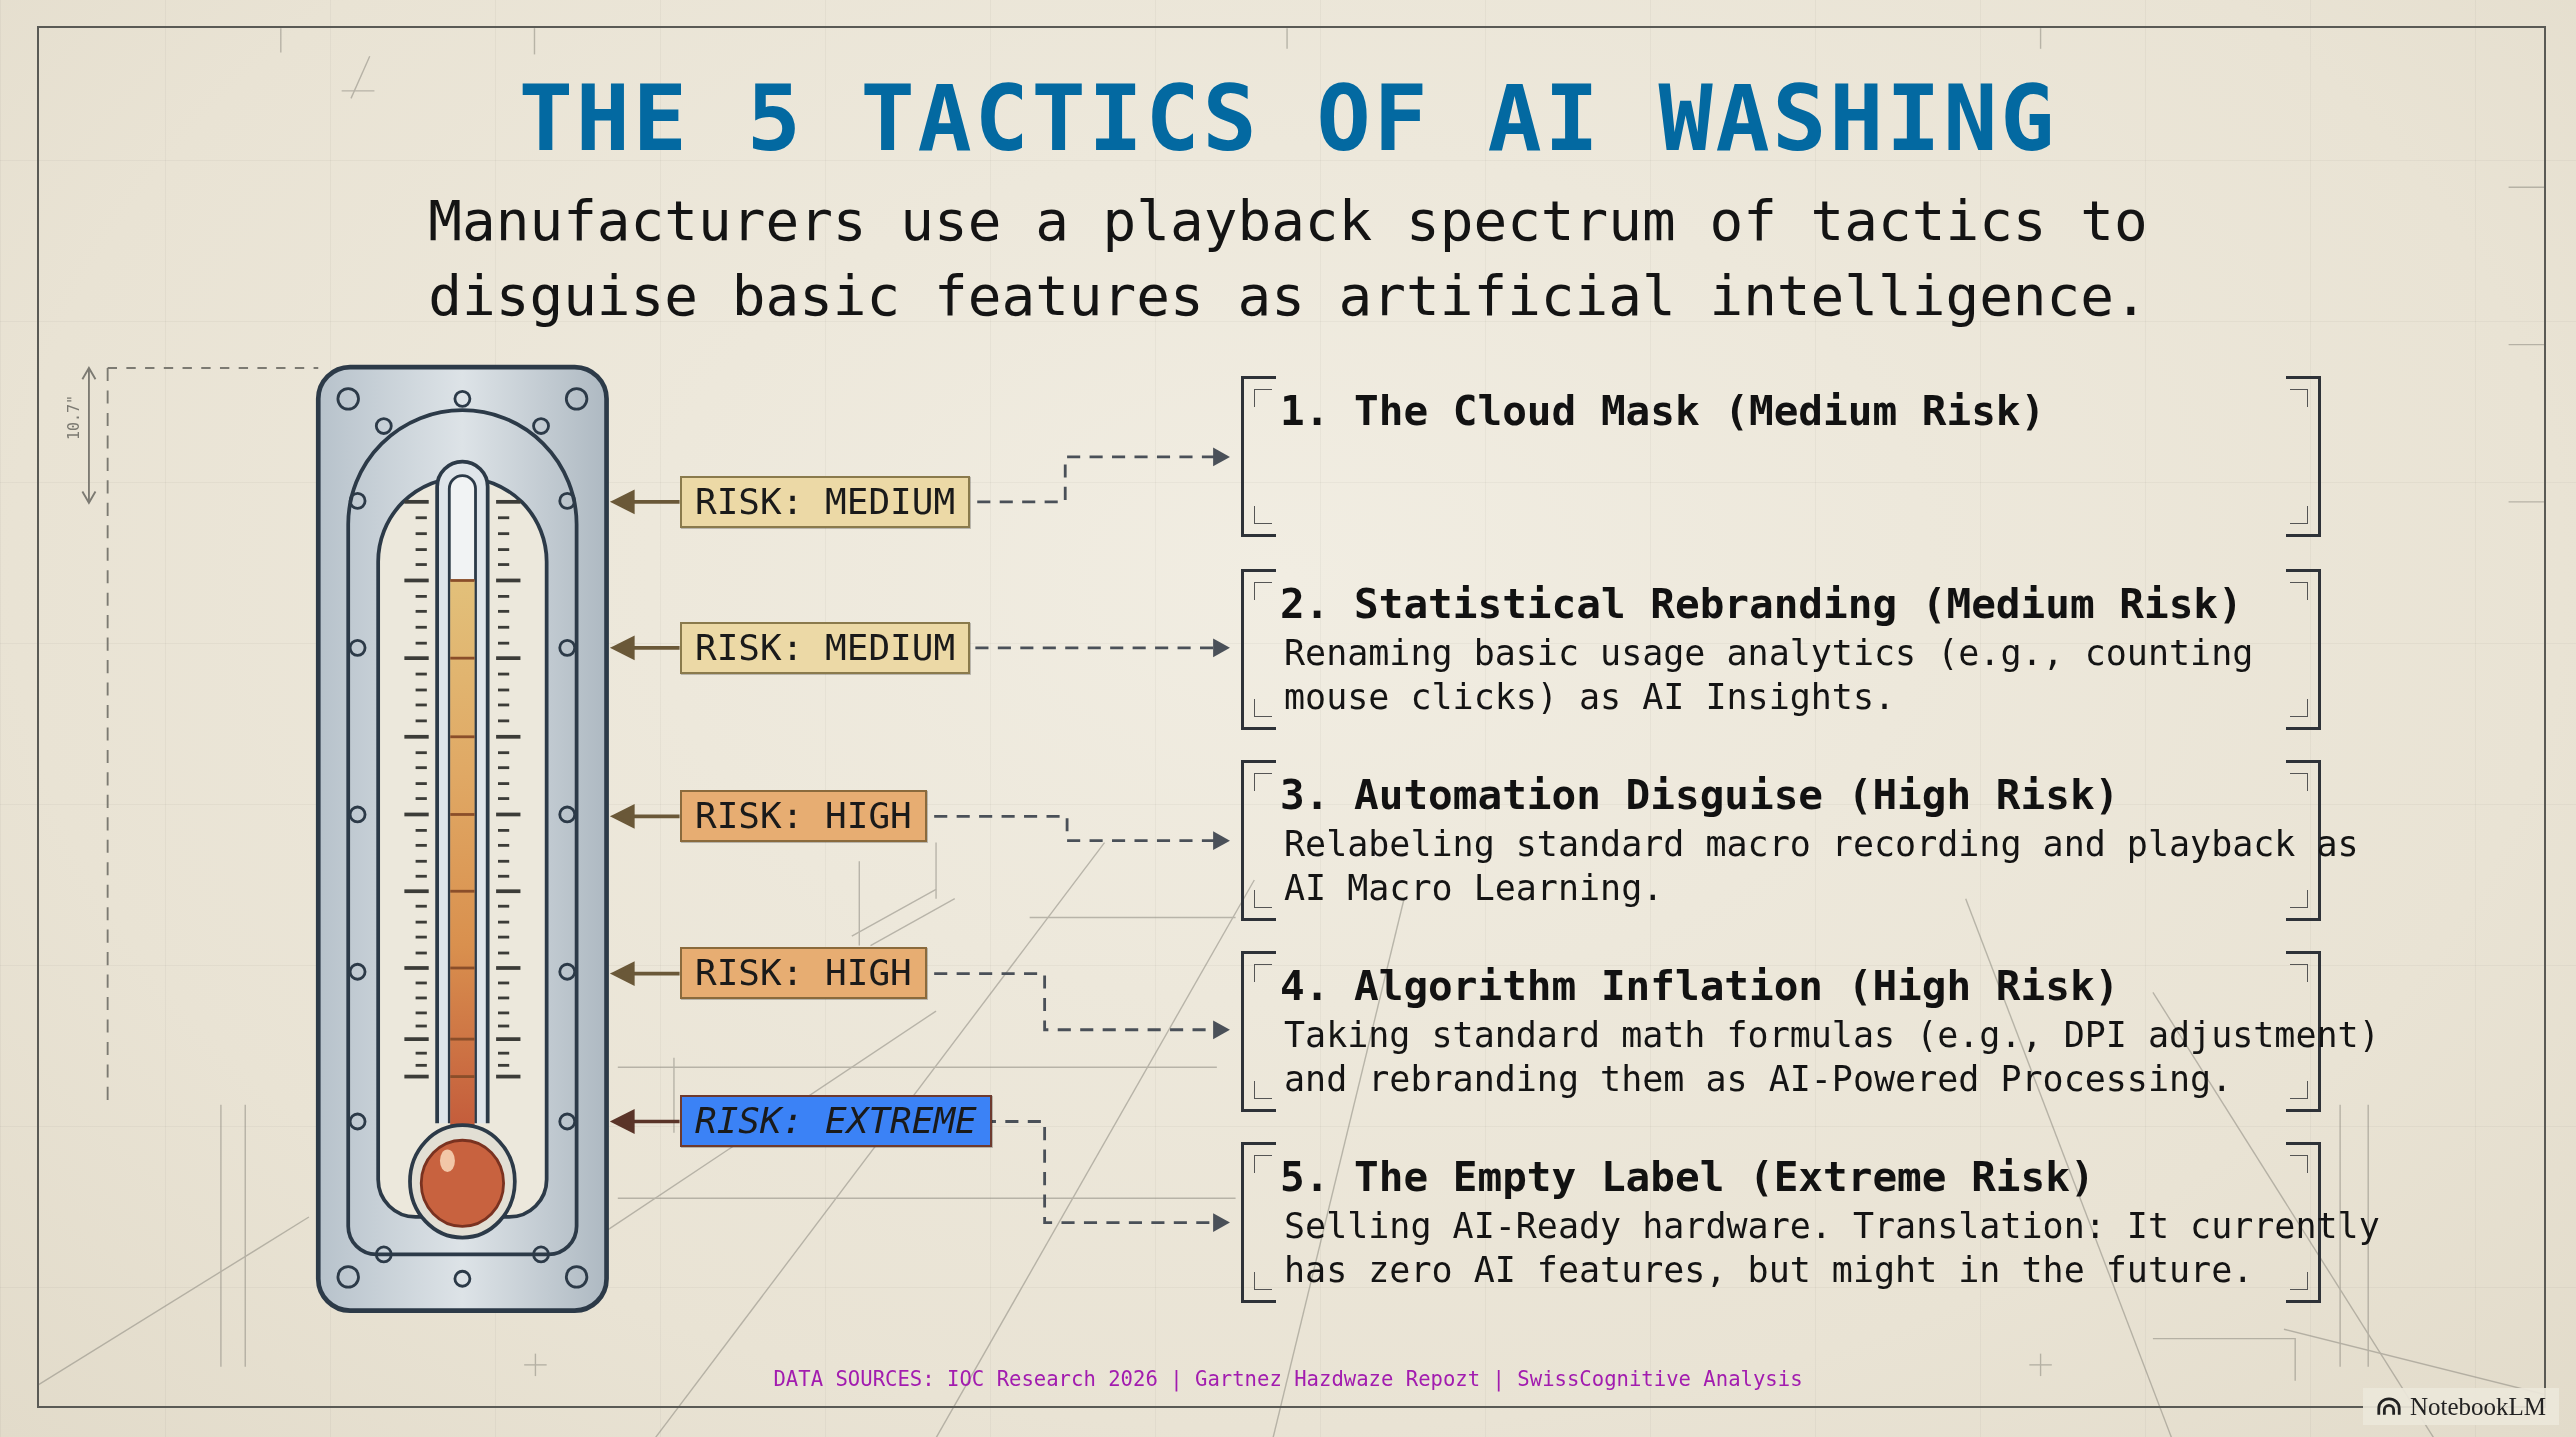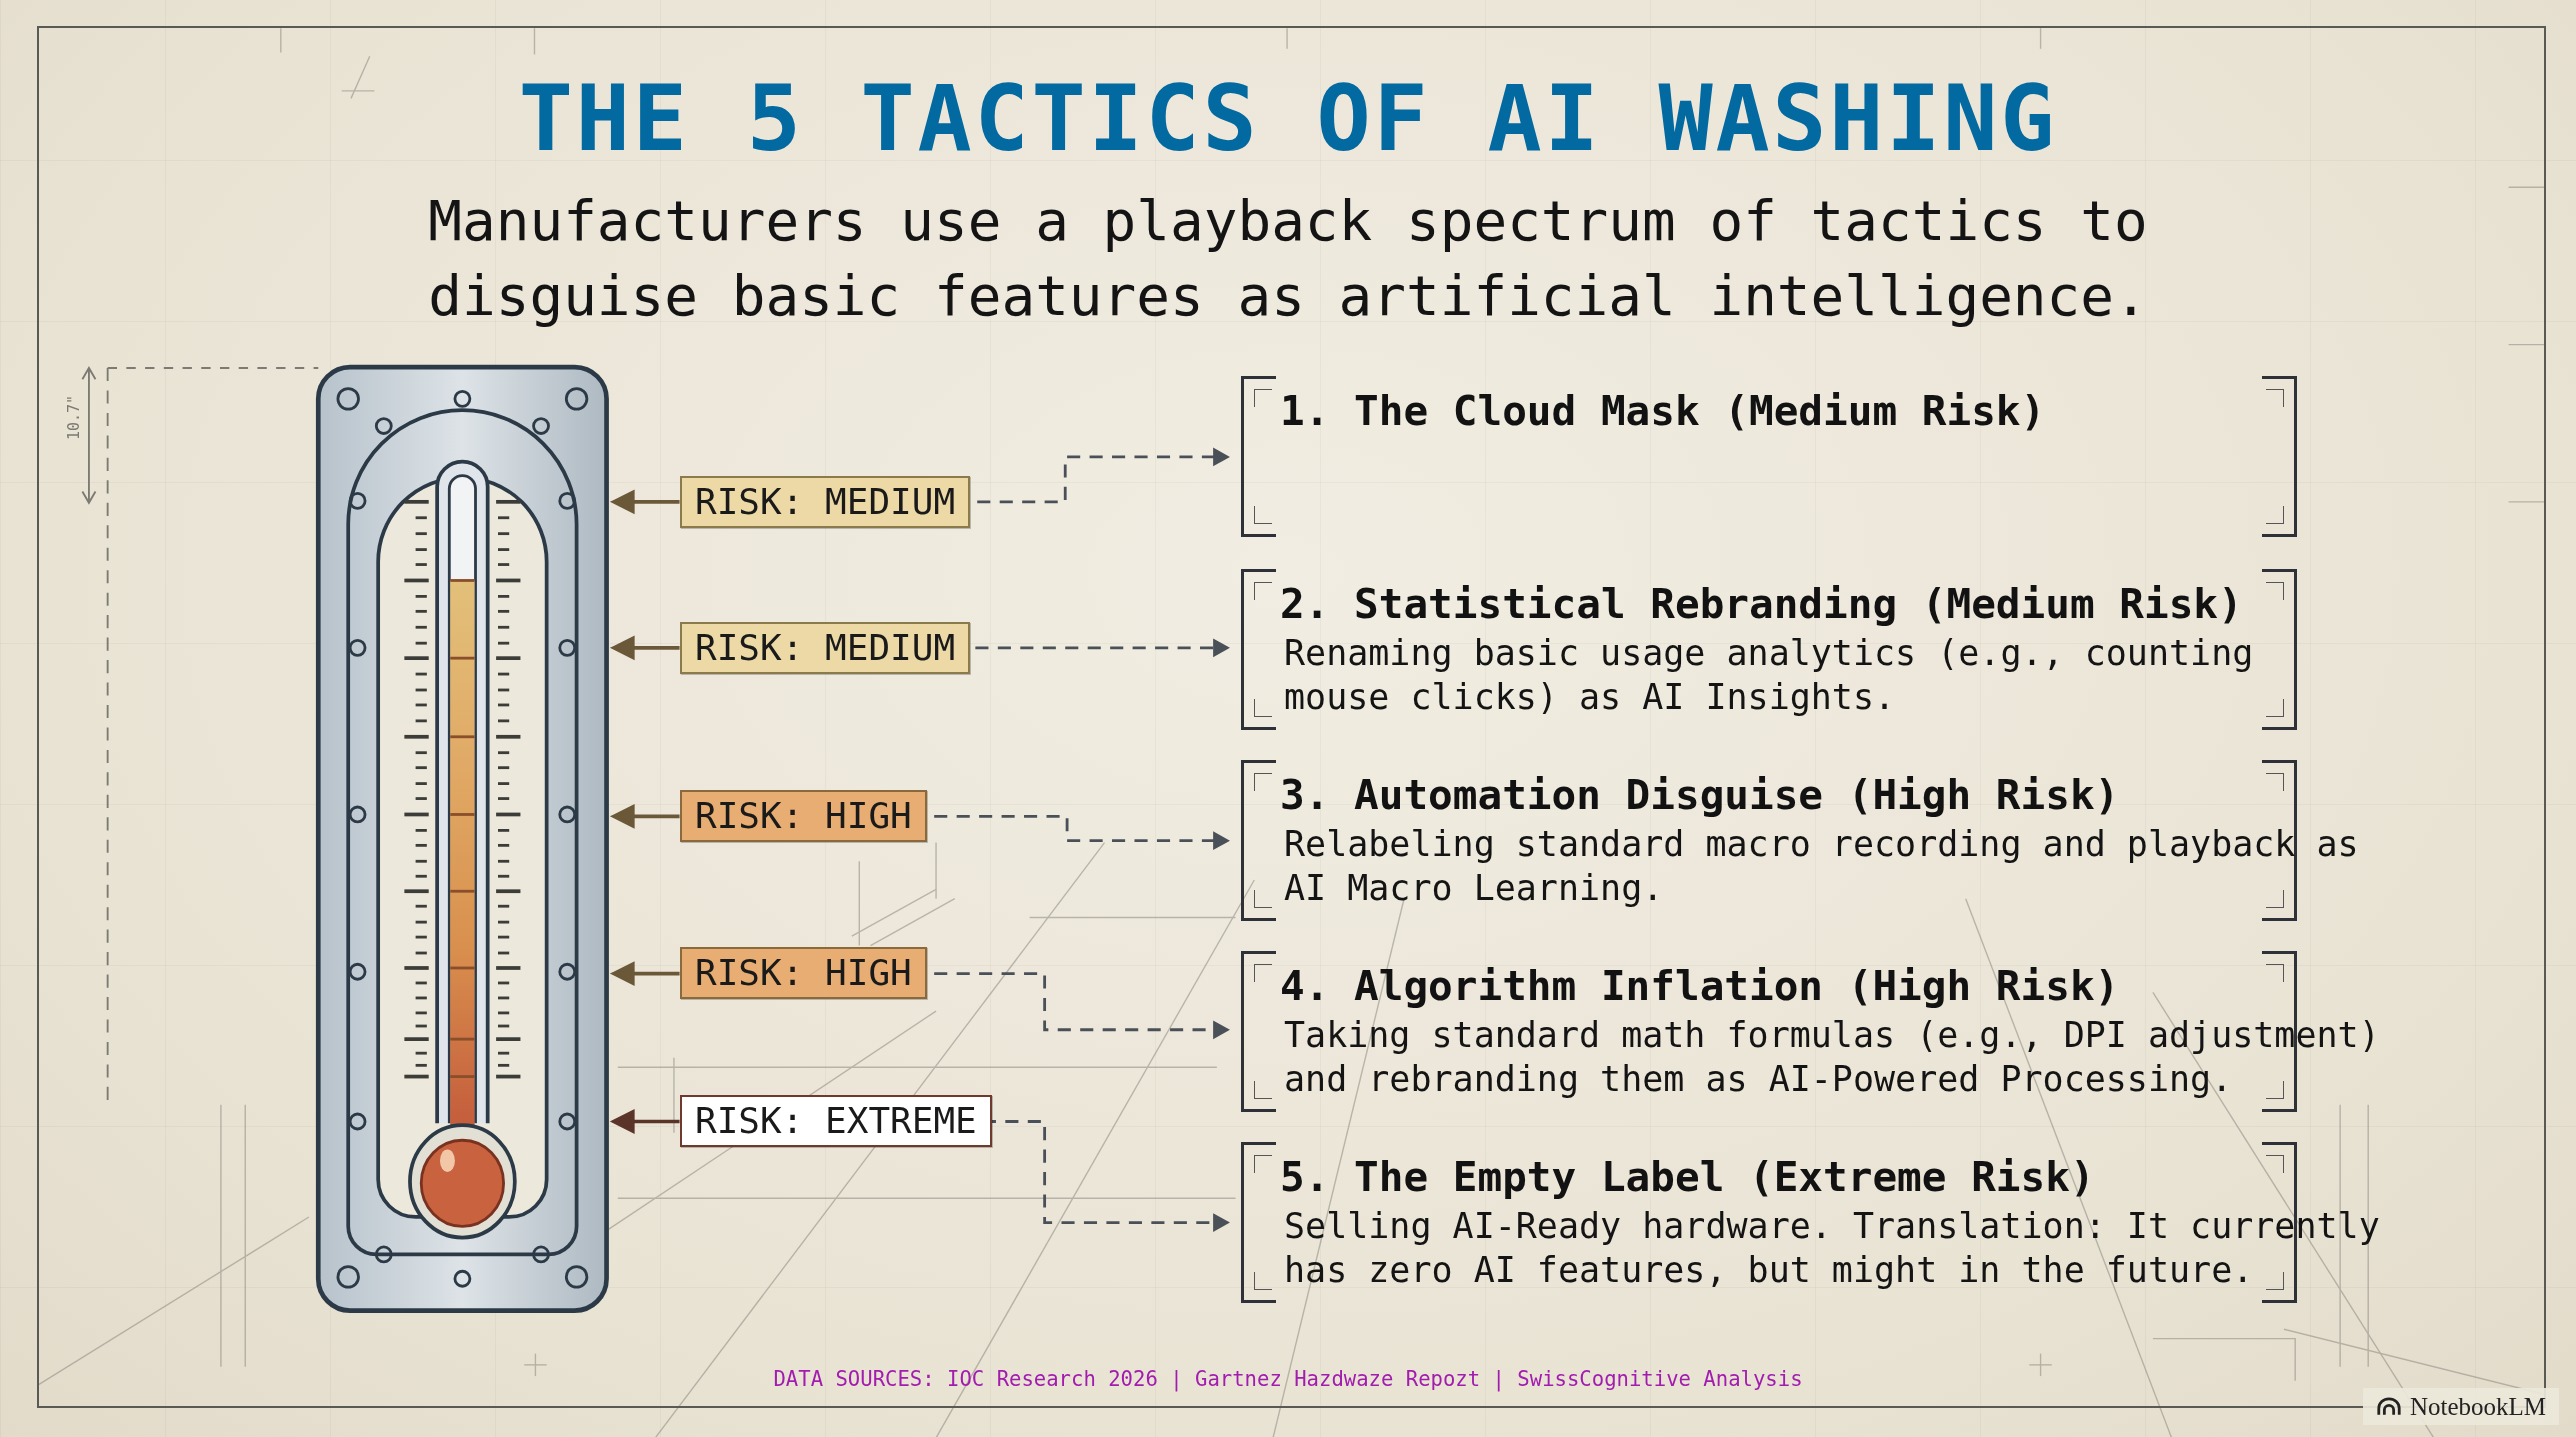--- a/index.html
+++ b/index.html
@@ -8,22 +8,22 @@
       linear-gradient(90deg,rgba(0,0,0,0.035) 0.9px,transparent 0.9px) 0 0/165px 100%,
       linear-gradient(0deg,rgba(0,0,0,0.035) 0.9px,transparent 0.9px) 0 0/100% 161px,
       radial-gradient(ellipse at 50% 40%,#f1ede2 0%,#e9e3d4 70%,#e2dbca 100%);}
   .frame{position:absolute;left:37px;top:26px;width:2509px;height:1382px;border:2.8px solid #5a5a55;box-sizing:border-box;}
   svg.bg{position:absolute;left:0;top:0;}
   .title{position:absolute;left:0;width:2576px;top:66px;text-align:center;font-weight:bold;font-size:90px;letter-spacing:2.8px;color:#0369a1;}
   .subtitle{position:absolute;left:0;width:2576px;top:183px;text-align:center;font-size:56px;line-height:75px;color:#141414;}
   .tag{position:absolute;height:52px;border:2.8px solid #7a6c48;box-sizing:border-box;font-size:36px;line-height:47px;padding:0 13px;color:#1a1a1a;box-shadow:0.9px 0.9px 0 rgba(0,0,0,0.25);}
   .tag.medium{background:#ecd9a6;border-color:#8a7a4c;}
   .tag.high{background:#e7ad72;border-color:#8a6a3c;}
-  .tag.extreme{background:#ffffff;border-color:#6e3a2e;}
-  .card{position:absolute;left:1241px;width:1056px;height:161px;}
+  .tag.extreme{background:#3b82f6;border-color:#6e3a2e;font-style:italic;}
+  .card{position:absolute;left:1241px;width:1056px;height:161px;padding-left:24px;}
   .card .bl,.card .br{position:absolute;top:0;bottom:0;width:32px;border:3.7px solid #2e3238;}
   .card .bl{left:0;border-right:none;}
   .card .br{right:0;border-left:none;}
   .card .il,.card .ir{position:absolute;width:17px;height:17px;border:1.9px solid #555;}
   .card-title{position:absolute;left:39px;top:11.2px;font-weight:bold;font-size:41px;white-space:nowrap;color:#121212;}
   .card-desc{position:absolute;left:43px;top:62px;font-size:35px;line-height:44px;white-space:pre;color:#141414;}
   .footer{position:absolute;left:0;width:2576px;top:1367px;text-align:center;font-size:20.6px;font-weight:normal;color:#a21caf;}
   .watermark{position:absolute;right:17px;bottom:13px;height:37px;padding:0 13px;background:rgba(236,231,218,0.92);font-family:Liberation Serif, serif;font-size:25px;line-height:37px;color:#222;display:flex;align-items:center;gap:7.5px;}
 </style>
 </head>

